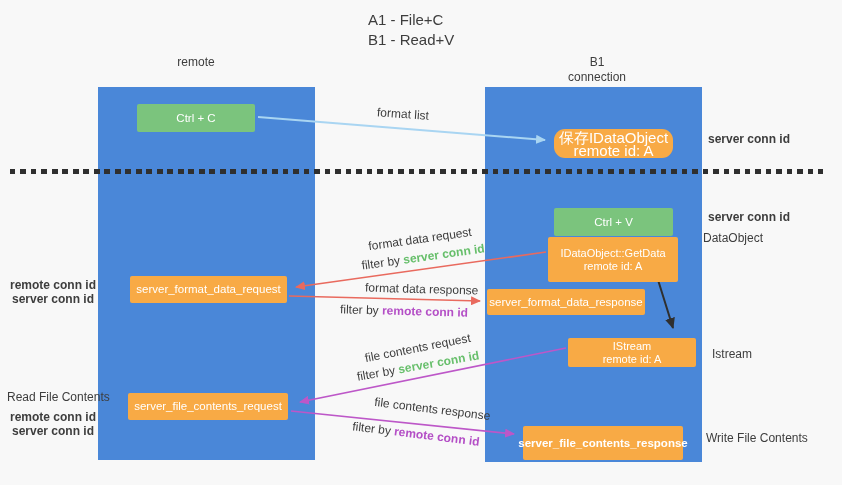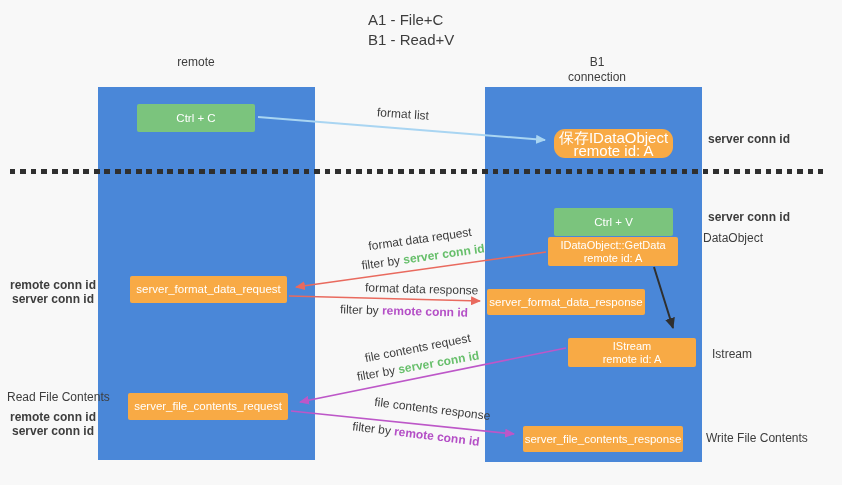--- a/index.html
+++ b/index.html
@@ -89,21 +89,21 @@
 
   <div class="abs box box-orange" style="left:554px;top:129px;width:119px;height:29px;font-size:15px;border-radius:11px;">
     <span>保存IDataObject</span>
     <span>remote id: A</span>
   </div>
 
   <div class="abs box box-green" style="left:554px;top:172px;width:119px;height:28px;margin-top:36px;">
     <span>Ctrl + V</span>
   </div>
 
-  <div class="abs box box-orange" style="left:548px;top:237px;width:130px;height:29px;font-size:11px;">
+  <div class="abs box box-orange" style="left:548px;top:237px;width:130px;height:45px;font-size:11px;">
     <span>IDataObject::GetData</span>
     <span>remote id: A</span>
   </div>
 
   <div class="abs box box-orange" style="left:130px;top:276px;width:157px;height:27px;">
     <span>server_format_data_request</span>
   </div>
 
   <div class="abs box box-orange" style="left:487px;top:289px;width:158px;height:26px;">
     <span>server_format_data_response</span>
@@ -111,21 +111,21 @@
 
   <div class="abs box box-orange" style="left:568px;top:338px;width:128px;height:29px;font-size:11px;">
     <span>IStream</span>
     <span>remote id: A</span>
   </div>
 
   <div class="abs box box-orange" style="left:128px;top:393px;width:160px;height:27px;">
     <span>server_file_contents_request</span>
   </div>
 
-  <div class="abs box box-orange" style="left:523px;top:426px;width:160px;height:26px;">
+  <div class="abs box box-orange" style="left:523px;top:426px;width:160px;height:34px;font-weight:bold;">
     <span>server_file_contents_response</span>
   </div>
 
   <div class="abs mlabel" style="left:377px;top:107px;transform:rotate(4deg);">format list</div>
 
   <div class="abs mlabel" style="left:368px;top:232px;transform:rotate(-8deg);">format data request</div>
   <div class="abs mlabel" style="left:361px;top:250px;transform:rotate(-8deg);">
     <span>filter by </span><span class="t-green">server conn id</span>
   </div>
 

